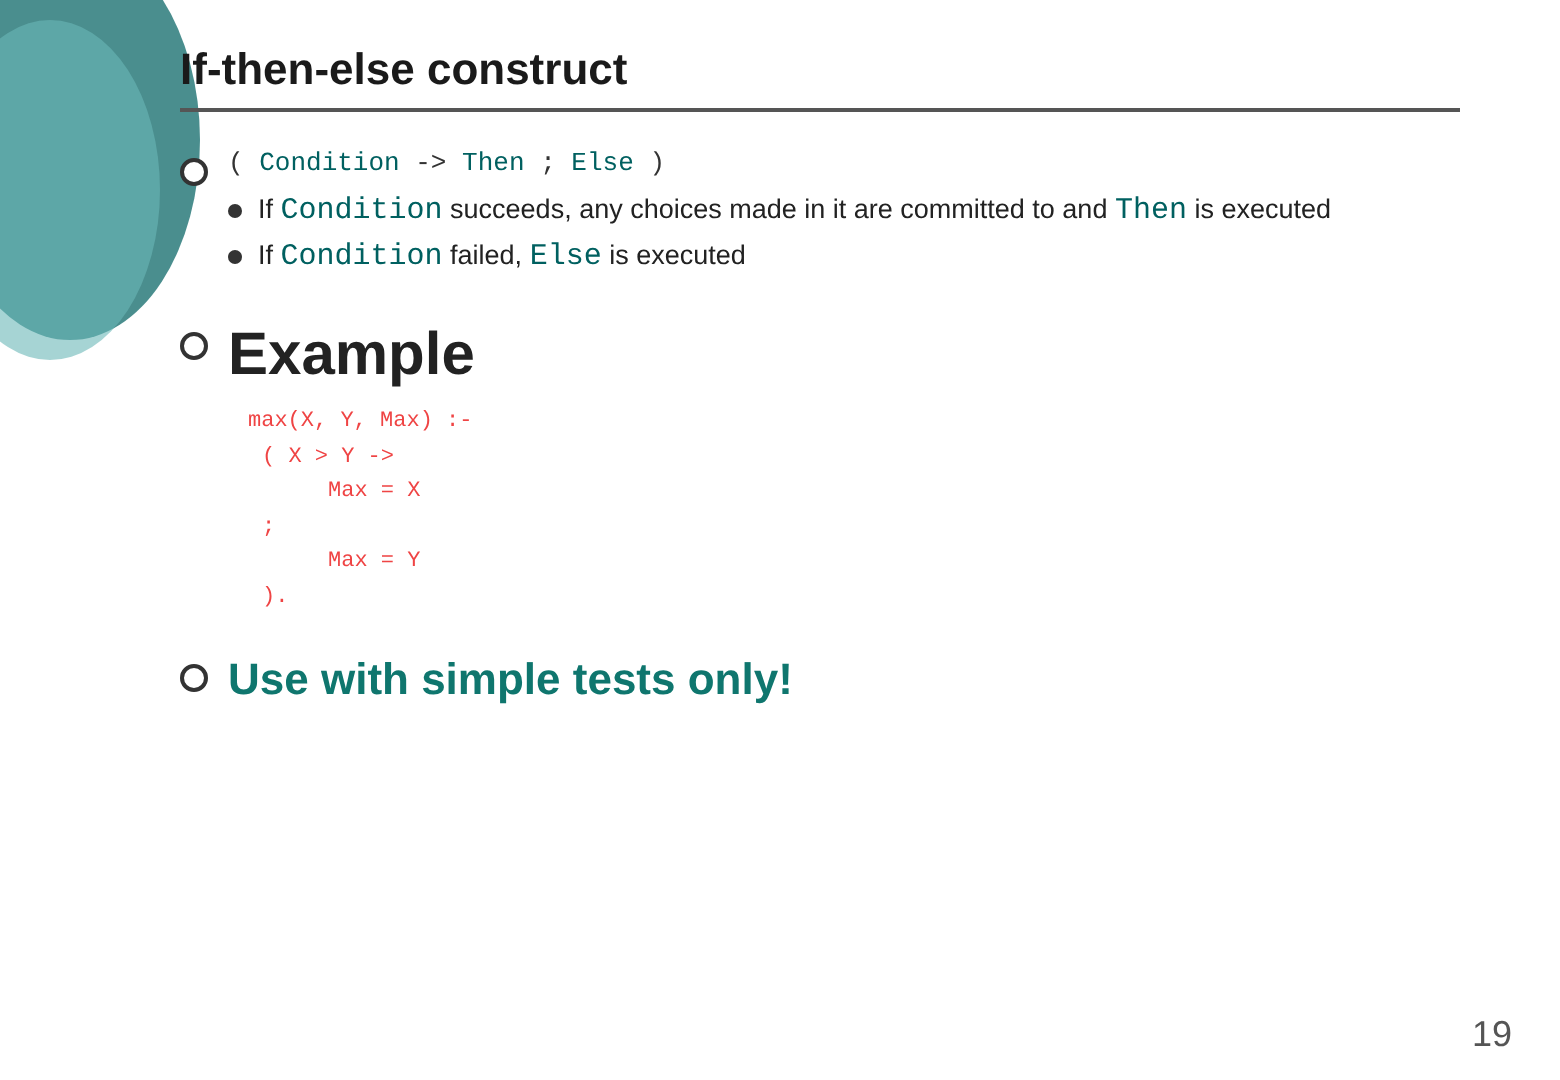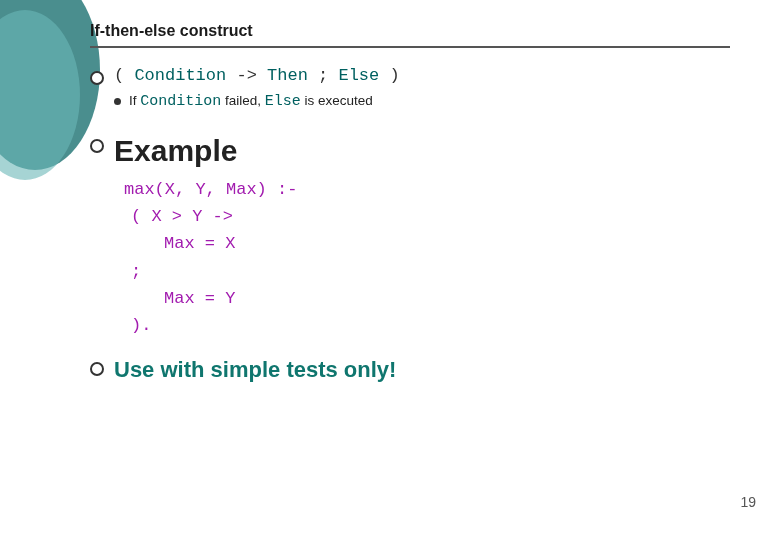--- a/index.html
+++ b/index.html
@@ -38,21 +38,21 @@
     }
 
     .slide-content {
       position: relative;
       z-index: 1;
       padding: 22px 50px 20px 90px;
     }
 
     
     .title {
-      font-size: 16px;
+      font-size: 22px;
       font-weight: bold;
       color: #1a1a1a;
       margin-bottom: 8px;
       padding-bottom: 6px;
       border-bottom: 2px solid #555;
     }
 
     
     .main-bullets {
       list-style: none;
@@ -81,21 +81,21 @@
     }
 
     
     code {
       font-family: 'Courier New', Courier, monospace;
       font-size: 15px;
       color: #006060;
     }
 
     .main-syntax {
-      font-size: 17px;
+      font-size: 13px;
       font-family: 'Courier New', Courier, monospace;
       color: #333;
       margin-bottom: 8px;
     }
 
     .main-syntax .paren { color: #333; }
     .main-syntax .keyword-cond { color: #006060; }
     .main-syntax .arrow { color: #333; }
     .main-syntax .keyword-then { color: #006060; }
     .main-syntax .semicolon { color: #333; }
@@ -129,42 +129,42 @@
     .example-heading {
       font-size: 30px;
       font-weight: bold;
       color: #222;
       margin-bottom: 8px;
     }
 
     
     .code-block {
       font-family: 'Courier New', Courier, monospace;
-      font-size: 17px;
-      color: #a21caf;
+      font-size: 11px;
+      color: #ef4444;
       line-height: 1.6;
       margin-left: 10px;
     }
 
     .code-block .indent1 { margin-left: 7px; }
     .code-block .indent2 { margin-left: 40px; font-family: Liberation Mono, monospace; }
 
     
     .simple-text {
       font-size: 22px;
       font-weight: bold;
       color: #0f766e;
     }
 
     
     .page-number {
       position: absolute;
-      bottom: 30px;
+      bottom: 12px;
       right: 24px;
-      font-size: 14px;
+      font-size: 18px;
       color: #555;
     }
   </style>
 </head>
 <body>
 
 <div class="bg-arc"></div>
 <div class="bg-arc-inner"></div>
 
 <div class="slide-content">
@@ -173,20 +173,24 @@
 
   <ul class="main-bullets">
 
     <li>
       <div class="bullet-circle"></div>
       <div class="bullet-content">
         <div class="main-syntax">
           <span class="paren">( </span><span class="keyword-cond">Condition</span><span class="arrow"> -&gt; </span><span class="keyword-then">Then</span><span class="semicolon"> ; </span><span class="keyword-else">Else</span><span class="paren"> )</span>
         </div>
         <ul class="sub-bullets">
+          <li>
+            <div class="sub-bullet-dot"></div>
+            <span>If <code>Condition</code> succeeds, any choices made in it are committed to and <code>Then</code> is executed</span>
+          </li>
           <li>
             <div class="sub-bullet-dot"></div>
             <span>If <code>Condition</code> failed, <code>Else</code> is executed</span>
           </li>
         </ul>
       </div>
     </li>
 
     <li>
       <div class="bullet-circle"></div>

